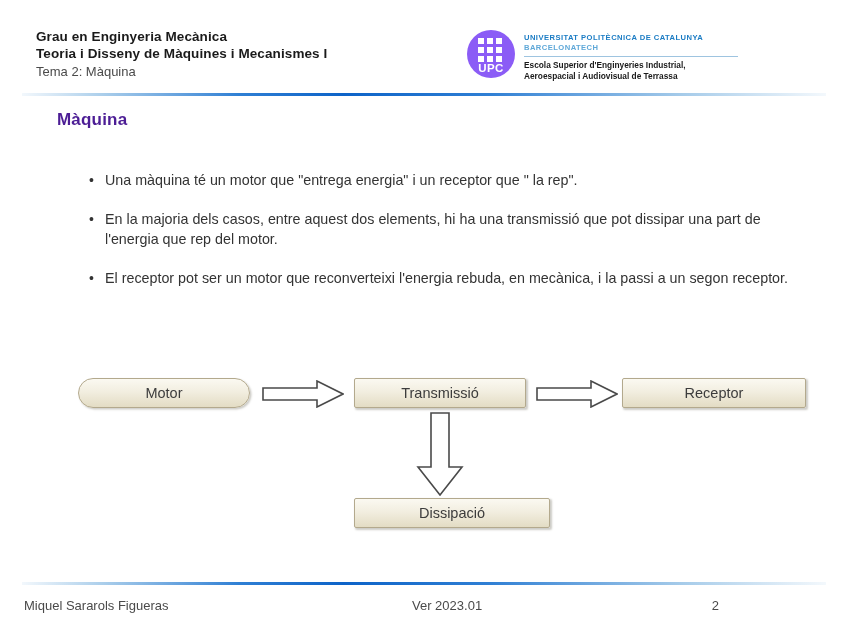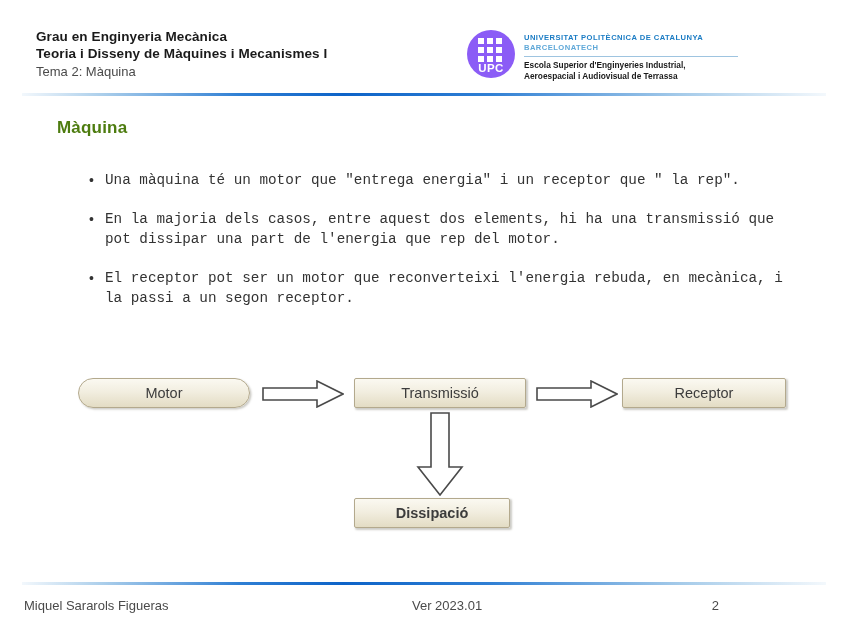--- a/index.html
+++ b/index.html
@@ -140,23 +140,22 @@
   .rule-top { top: 93px; }
   .rule-bottom { top: 582px; }
 
   
   .slide-title {
     position: absolute;
     left: 57px;
     top: 110px;
     font-size: 17px;
     font-weight: bold;
-    color: #4d7c0f;
+    color: #4c1d95;
     letter-spacing: 0.2px;
-    margin-top: 8px;
   }
 
   .bullets {
     position: absolute;
     left: 88px;
     top: 170px;
     width: 700px;
   }
   .bullet {
     position: relative;
@@ -167,21 +166,21 @@
     color: #333333;
   }
   .bullet-dot {
     position: absolute;
     left: 1px;
     top: 0px;
     font-size: 14px;
     line-height: 20px;
     color: #333333;
   }
-  .bullet-text { display: block; font-family: Liberation Mono, monospace; }
+  .bullet-text { display: block; }
 
   
   .diagram {
     position: absolute;
     left: 0;
     top: 370px;
     width: 848px;
     height: 180px;
   }
   .node {
@@ -193,22 +192,22 @@
     box-shadow: 1.5px 1.5px 2px rgba(90,85,70,0.30);
     display: flex;
     align-items: center;
     justify-content: center;
     font-size: 14.5px;
     color: #3c3c3c;
     box-sizing: border-box;
   }
   .node-motor       { left: 78px;  top: 8px;  width: 172px; border-radius: 15px; }
   .node-transmissio { left: 354px; top: 8px;  width: 172px; }
-  .node-receptor    { left: 622px; top: 8px;  width: 164px; }
-  .node-dissipacio  { left: 354px; top: 128px; width: 156px; font-weight: bold; }
+  .node-receptor    { left: 622px; top: 8px;  width: 184px; }
+  .node-dissipacio  { left: 354px; top: 128px; width: 196px; }
 
   .arrow { position: absolute; }
   .arrow-right-1 { left: 262px; top: 10px; }
   .arrow-right-2 { left: 536px; top: 10px; }
   .arrow-down-1  { left: 410px; top: 42px; }
 
   
   .footer {
     position: absolute;
     left: 0;

